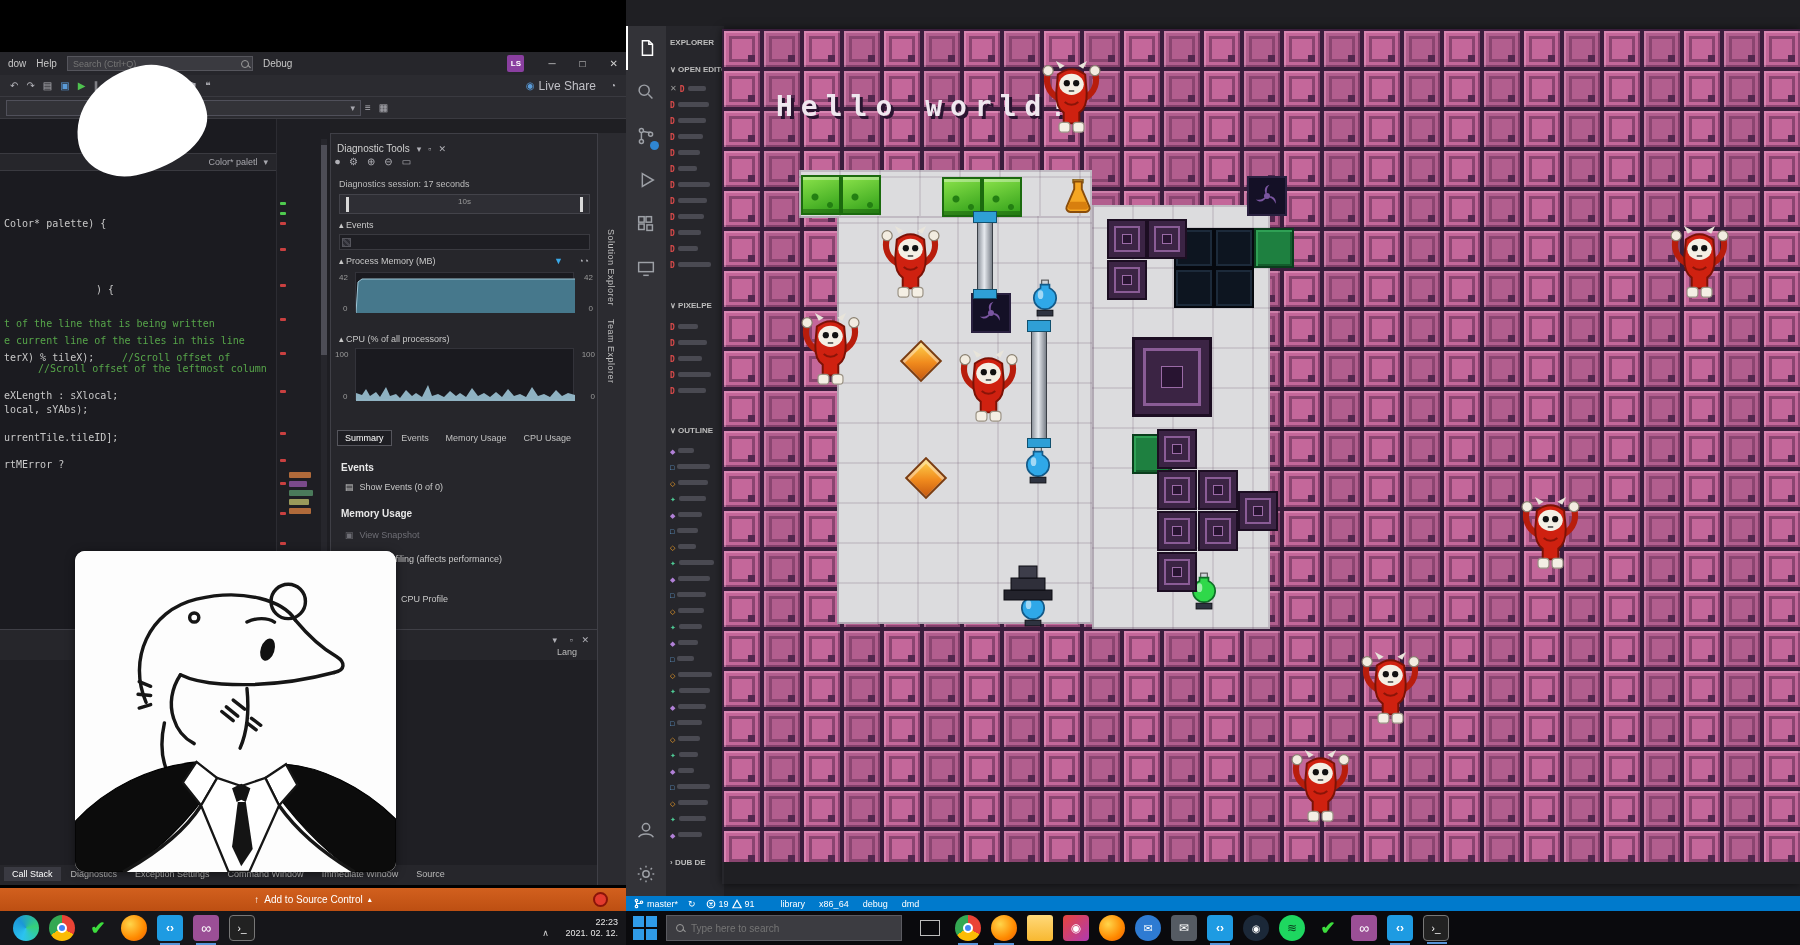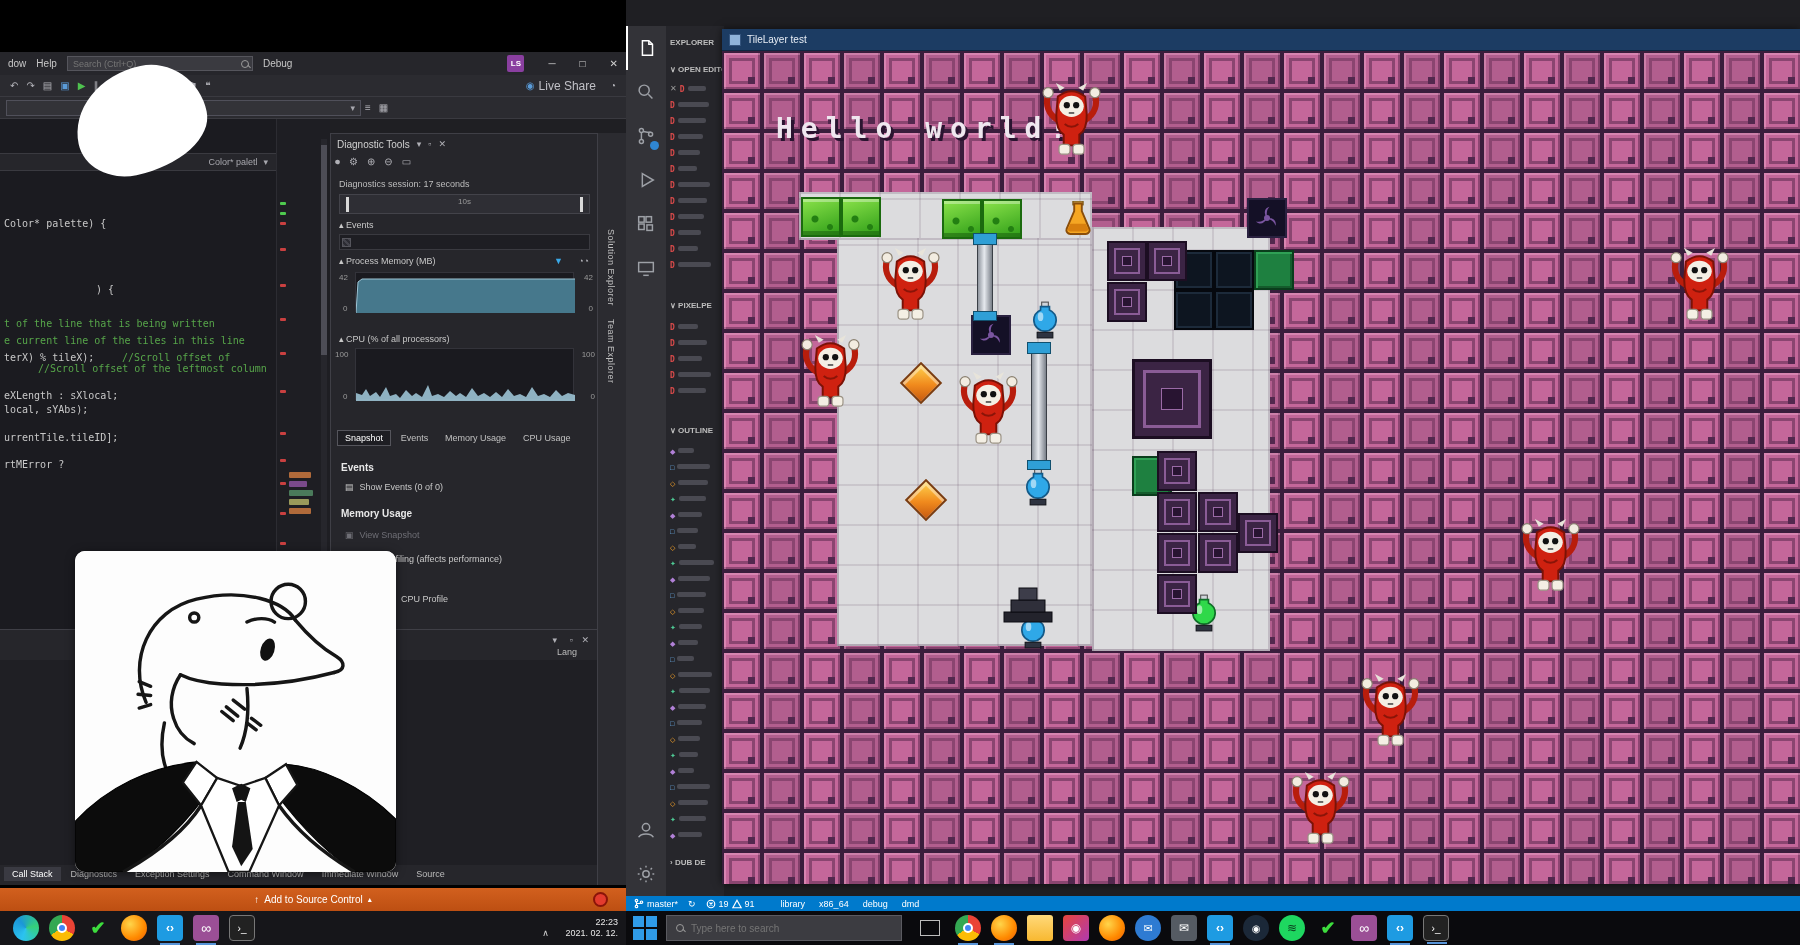--- a/index.html
+++ b/index.html
@@ -21,21 +21,21 @@
 #code-wrap{position:absolute;left:0;top:67px;width:276px;height:766px;background:#1b1b20;overflow:hidden}
 .navbar{position:absolute;left:0;top:34px;width:276px;height:18px;background:#26262b;border-top:1px solid #3a3a40;border-bottom:1px solid #3a3a40;display:flex;align-items:center;justify-content:flex-end;gap:6px;padding:0 8px;color:#a8a8ae;font-size:9px}
 .codeline{position:absolute;font-family:"DejaVu Sans Mono",monospace;font-size:10px;white-space:pre}
 .codeline.code{color:#c8c8c8}.codeline.comment{color:#57a64a}
 #minimap{position:absolute;left:276px;top:67px;width:54px;height:766px;background:#1e1e23;border-left:1px solid #2c2c32}
 .mm-mark{position:absolute;border-radius:1px}
 #mm-scroll{position:absolute;right:3px;top:20px;width:6px;height:740px;background:#26262c}
 #mm-thumb{position:absolute;right:3px;top:26px;width:6px;height:210px;background:#4d4d56}
 
 #diag{position:absolute;left:330px;top:81px;width:267px;height:496px;background:#26262b;border-left:1px solid #3f3f46;border-top:1px solid #3f3f46}
-.diag-h{position:absolute;left:0;top:0;width:100%;height:20px;display:flex;align-items:center;padding:0 6px;color:#d0d0d0;font-size:10px}
+.diag-h{position:absolute;left:0;top:0;width:100%;height:20px;display:flex;align-items:flex-end;padding:0 6px;color:#d0d0d0;font-size:10px}
 .diag-h .sp{flex:1}
 .icn{color:#b0b0b6;font-size:9px;margin-left:7px}
 .diag-tools{position:absolute;left:4px;top:22px;display:flex;gap:9px;color:#b0b0b6;font-size:10px}
 .small-lbl{color:#bdbdbd;font-size:9px}
 .tl{position:absolute;left:8px;top:60px;width:251px;height:20px;background:#2e2e34;border:1px solid #43434a}
 .tl .tick{position:absolute;top:2px;width:100%;text-align:center;color:#9a9a9a;font-size:8px}
 .tl .hndl{position:absolute;top:2px;width:3px;height:15px;background:#d8d8d8}
 .sec-h{position:absolute;left:8px;color:#c8c8c8;font-size:9px}
 .track{position:absolute;left:8px;width:251px;height:16px;background:#1e1e23;border:1px solid #3a3a40}
 .chip{position:absolute;left:2px;top:3px;width:9px;height:9px;border:1px solid #55555c;background:repeating-linear-gradient(45deg,#44444c 0 2px,#2c2c33 2px 4px)}
@@ -256,21 +256,21 @@
       <span class="axis" style="left:4px;top:216px">100</span>
       <span class="axis" style="right:2px;top:216px">100</span>
       <span class="axis" style="left:12px;top:258px">0</span>
       <span class="axis" style="right:2px;top:258px">0</span>
       <div class="chartbox" style="left:24px;top:214px;width:219px;height:52px">
         <svg width="219" height="52" viewBox="0 0 219 52">
           <polygon points="0,52 0,44 6,46 10,40 14,47 20,43 24,48 30,38 34,47 40,45 44,49 50,41 56,47 60,44 66,48 72,36 76,47 82,45 88,48 94,42 100,47 104,44 110,48 116,39 122,47 128,44 134,48 140,43 146,48 152,40 158,47 164,45 170,48 176,38 182,47 188,45 194,48 200,41 206,47 212,44 219,46 219,52" fill="#9cc3d4" opacity=".9"></polygon>
         </svg>
       </div>
       <div style="position:absolute;left:6px;top:296px">
-        <span class="diag-tab active">Snapshot</span>
+        <span class="diag-tab active">Summary</span>
         <span class="diag-tab">Events</span>
         <span class="diag-tab">Memory Usage</span>
         <span class="diag-tab">CPU Usage</span>
       </div>
       <div class="heading" style="top:328px">Events</div>
       <div class="d-row" style="top:348px">
           <span>▤</span>
           <span>Show Events (0 of 0)</span>
         </div>
       <div class="heading" style="top:374px">Memory Usage</div>
@@ -582,24 +582,20 @@
       <span id="status-build" style="display:flex;gap:14px;margin-left:16px">
           <span>library</span>
           <span>x86_64</span>
           <span>debug</span>
           <span>dmd</span>
         </span>
     </div>
   </div>
 
   <div id="game-win">
-    <div id="game-title">
-      <span class="gicon"></span>
-      <span>TileLayer test</span>
-    </div>
     <div id="game-content">
       <div id="hello" style="left:54px;top:61px">Hello world!</div>
     <div class="tile" style="left: 0px; top: 0px;"></div>
         <div class="tile alt" style="left: 40px; top: 0px;"></div>
         <div class="tile" style="left: 80px; top: 0px;"></div>
         <div class="tile alt" style="left: 120px; top: 0px;"></div>
         <div class="tile" style="left: 160px; top: 0px;"></div>
         <div class="tile alt" style="left: 200px; top: 0px;"></div>
         <div class="tile" style="left: 240px; top: 0px;"></div>
         <div class="tile alt" style="left: 280px; top: 0px;"></div>

